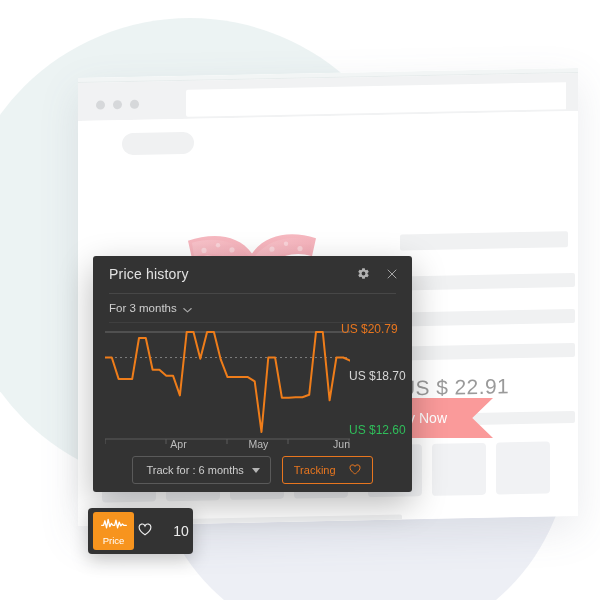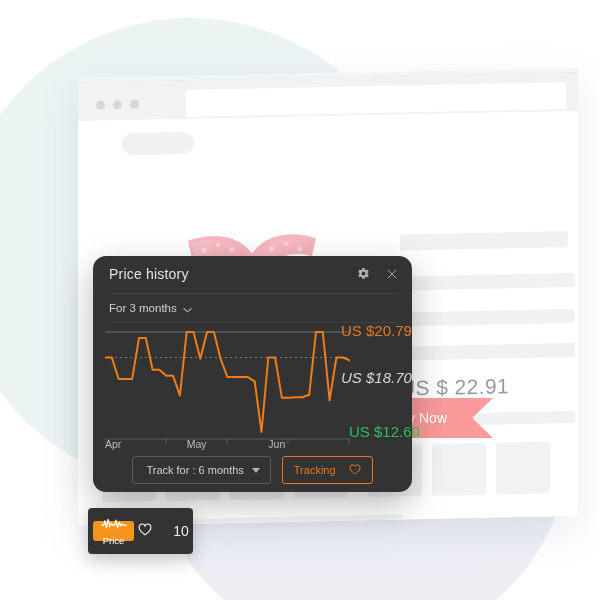--- a/index.html
+++ b/index.html
@@ -120,21 +120,21 @@
     clip-path: polygon(0 0, 100% 0, 86% 50%, 100% 100%, 0 100%);
     box-shadow: 0 4px 12px rgba(250,154,154,.35);
   }
 
   
   .panel {
     position: absolute;
     left: 93px; top: 256px;
     width: 319px; height: 236px;
     background: #333333;
-    border-radius: 13px;
+    border-radius: 3px;
     box-shadow: 0 12px 34px rgba(0,0,0,.28);
     color: #d9d9d9;
   }
   .panel-head {
     position: absolute; left: 0; top: 0;
     width: 100%; height: 37px;
     display: flex; align-items: center;
   }
   .panel-title {
     position: absolute; left: 16px; top: 10px;
@@ -174,36 +174,36 @@
     position: absolute;
     left: 12px; top: 72px;
     width: 245px; height: 108px;
   }
   .chart-svg { display: block; }
   .price-labels {
     position: absolute;
     left: 248px; top: 72px;
     width: 70px; height: 108px;
   }
-  .plabel { position: absolute; font-size: 15px; white-space: nowrap; }
+  .plabel { position: absolute; font-size: 12px; white-space: nowrap; }
   .plabel.max { top: -6px; left: 0; color: #e8761f; }
-  .plabel.cur { top: 41px; left: 0; color: #d6d6d6; font-style: italic; }
+  .plabel.cur { top: 41px; left: 8px; color: #d6d6d6; }
   .plabel.min { top: 95px; left: 8px; color: #2fbe5a; }
 
   .xaxis {
     position: absolute; left: 12px; top: 178px;
     width: 245px; height: 18px;
   }
   .xtick-labels {
     position: absolute; left: 12px; top: 182px;
     width: 245px;
     display: flex;
     font-size: 10.5px; color: #bdbdbd;
   }
-  .xtick-labels span { flex: 1; text-align: left; }
+  .xtick-labels span { flex: 1; text-align: right; }
 
   
   .panel-foot {
     position: absolute; left: 0; top: 200px;
     width: 100%;
     display: flex; justify-content: center; align-items: center;
     gap: 11px;
   }
   .track-select {
     height: 26px;
@@ -236,21 +236,21 @@
   .badge {
     position: absolute;
     left: 88px; top: 508px;
     width: 105px; height: 46px;
     background: #333333;
     border-radius: 4px;
     display: flex; align-items: center;
     box-shadow: 0 6px 18px rgba(0,0,0,.22);
   }
   .badge-price {
-    width: 41px; height: 20px;
+    width: 41px; height: 38px;
     margin-left: 5px;
     background: #f7941e;
     border-radius: 3px;
     display: flex; flex-direction: column;
     align-items: center; justify-content: center;
     color: #ffffff;
     gap: 1px;
   }
   .badge-price-label { font-size: 9.5px; line-height: 1; }
   .badge-likes {

